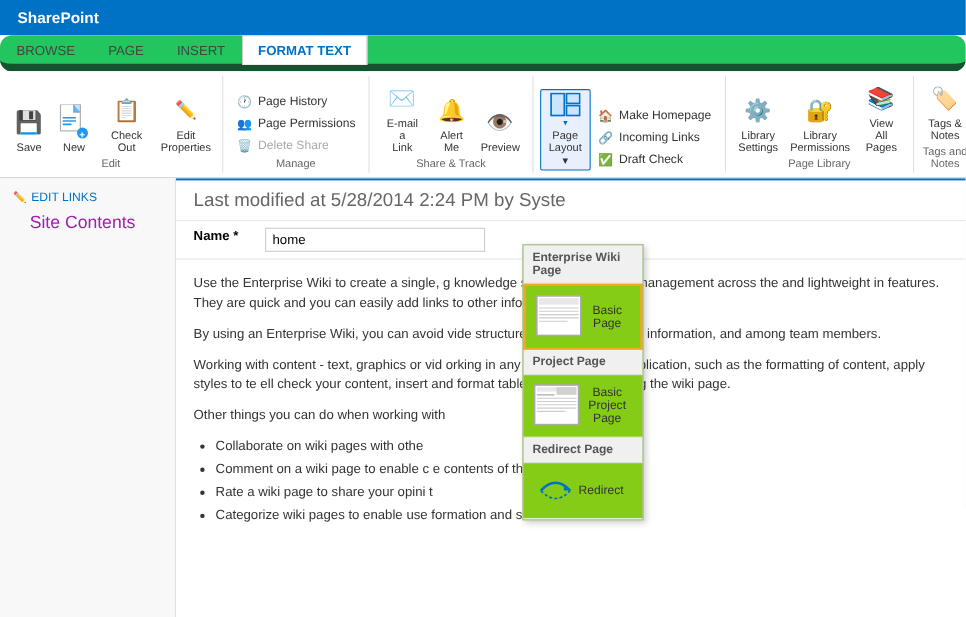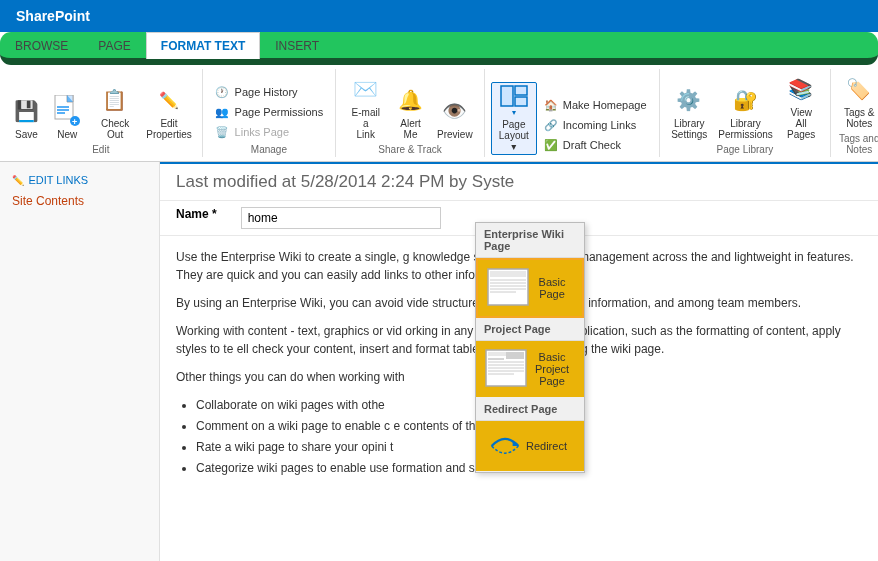--- a/index.html
+++ b/index.html
@@ -130,23 +130,23 @@
     .sidebar-header {
       padding: 4px 12px;
       font-size: 11px;
       color: #0072c6;
       cursor: pointer;
       display: flex;
       align-items: center;
       gap: 4px;
     }
     .sidebar-item {
-      padding: 4px 12px;
-      font-size: 12px;
-      color: #c2410c;
+      padding: 4px 27px;
+      font-size: 16px;
+      color: #a21caf;
       cursor: pointer;
     }
 
     
     .main-content {
       flex: 1;
       background: white;
       padding: 0;
       overflow-y: auto;
       position: relative;
@@ -190,21 +190,21 @@
 
     
     .dropdown-overlay {
       position: absolute;
       top: 60px;
       left: 475px;
       width: 585px;
       z-index: 100;
     }
     .dropdown-menu {
-      background: #eab308;
+      background: #84cc16;
       border: 1px solid #bbb;
       box-shadow: 2px 2px 6px rgba(0,0,0,0.2);
       width: 110px;
       position: absolute;
       left: 0;
       top: 0;
     }
     .dropdown-section-header {
       background: #f0f0f0;
       padding: 5px 8px;
@@ -271,22 +271,22 @@
 
 <div class="title-bar">
   <span>SharePoint</span>
 </div>
 
 <div class="ribbon">
 
   <div class="ribbon-tabs">
     <div class="ribbon-tab">BROWSE</div>
     <div class="ribbon-tab">PAGE</div>
+    <div class="ribbon-tab">INSERT</div>
     <div class="ribbon-tab active">FORMAT TEXT</div>
-    <div class="ribbon-tab">INSERT</div>
   </div>
 
   <div class="ribbon-content">
 
     <div class="ribbon-group">
       <div class="ribbon-group-items">
         <div class="ribbon-btn">
           <div class="btn-icon icon-save">💾</div>
           <div class="btn-label">Save</div>
         </div>
@@ -323,21 +323,21 @@
           <div class="ribbon-btn-small">
             <div class="small-icon">🕐</div>
             <span>Page History</span>
           </div>
           <div class="ribbon-btn-small">
             <div class="small-icon">👥</div>
             <span>Page Permissions</span>
           </div>
           <div class="ribbon-btn-small" style="color:#aaa;">
             <div class="small-icon" style="color:#aaa;">🗑️</div>
-            <span>Links Page</span>
+            <span>Delete Share</span>
           </div>
         </div>
       </div>
       <div class="ribbon-group-label">Manage</div>
     </div>
 
     <div class="ribbon-group">
       <div class="ribbon-group-items">
         <div class="ribbon-btn">
           <div class="btn-icon icon-email">✉️</div>

